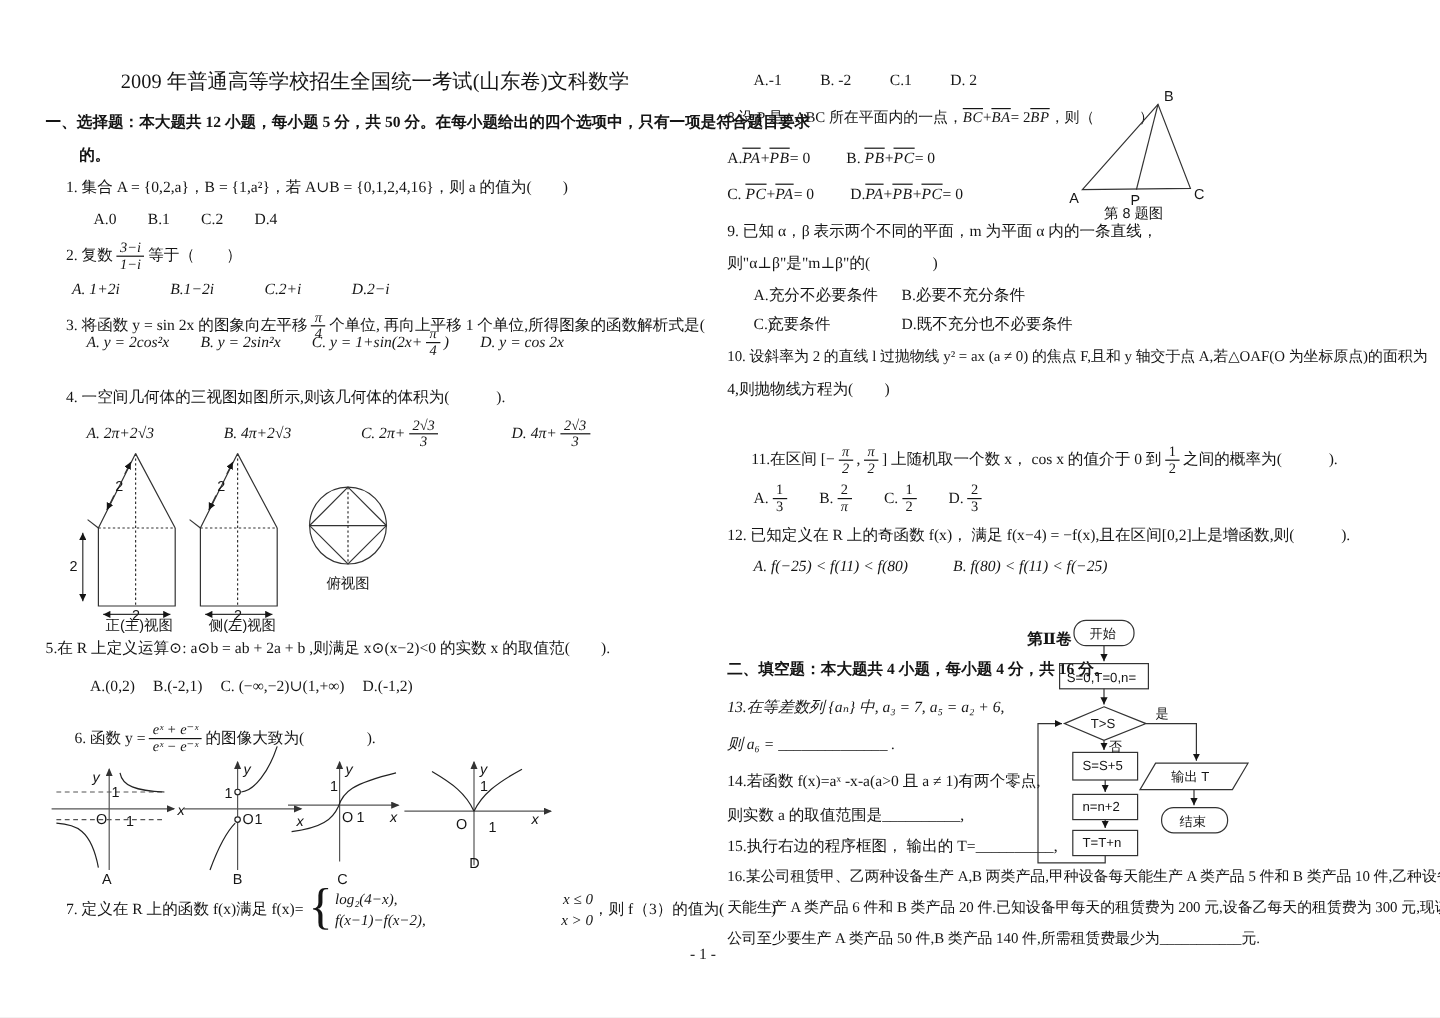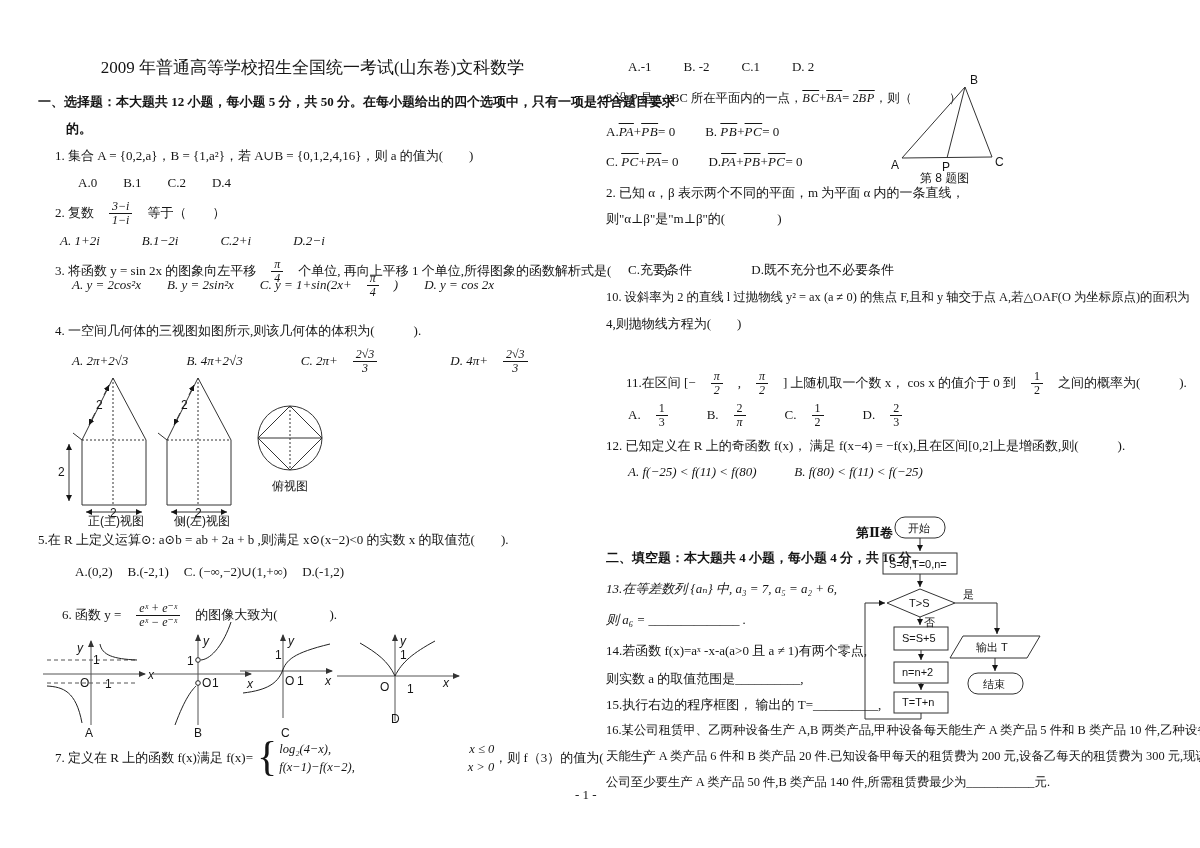--- a/index.html
+++ b/index.html
@@ -5,21 +5,21 @@
   html,body{margin:0;padding:0;background:#e8e8e8}
   .page{position:relative;width:1200px;height:848px;background:#fff;
         font-family:"Liberation Serif","DejaVu Serif","DejaVu Sans",serif;
         color:#151515;font-size:13px;overflow:hidden}
   .abs{position:absolute;white-space:nowrap}
   .row{display:flex;align-items:center}
   .opts{display:flex;align-items:center}
   .b{font-weight:bold}
   .it{font-style:italic}
   .vec{text-decoration:overline;font-style:italic;letter-spacing:.5px}
-  .fr{display:inline-flex;flex-direction:column;align-items:center;margin:0 15px;
+  .fr{display:inline-flex;flex-direction:column;align-items:center;margin:0 3px;
       line-height:1.05;font-size:12px}
   .fr .nu{padding:0 3px;border-bottom:1px solid #151515}
   .fr .de{padding:0 3px}
   .title{font-size:17px;font-weight:normal}
   .sm{font-size:12.4px}
   .brace{font-size:42px;font-weight:300;line-height:40px;margin:0 2px 4px 4px}
   .cases{display:flex;flex-direction:column;font-size:12.5px;line-height:18px}
   .case-line{display:flex;width:215px;justify-content:space-between}
   .col1{display:inline-block}
   svg text{font-family:"Liberation Sans","DejaVu Sans",sans-serif;font-size:12px;fill:#151515}
@@ -310,22 +310,26 @@
       <path d="M24,92 L87,21 L114,91 Z"></path>
       <path d="M87,21 L69,92"></path>
     </g>
     <text x="92" y="18">B</text>
     <text x="13" y="103">A</text>
     <text x="117" y="100">C</text>
     <text x="64" y="105">P</text>
     <text x="42" y="116">第 8 题图</text>
   </svg>
 
-  <div class="abs" style="left:606px;top:184px">2.  已知 α，β 表示两个不同的平面，m 为平面 α 内的一条直线，</div>
+  <div class="abs" style="left:606px;top:184px">9.  已知 α，β 表示两个不同的平面，m 为平面 α 内的一条直线，</div>
   <div class="abs" style="left:606px;top:210px">则"α⊥β"是"m⊥β"的(　　　　)</div>
+  <div class="abs" style="left:628px;top:237px">
+    <span class="col1" style="width:120px">A.充分不必要条件</span>
+    <span>B.必要不充分条件</span>
+  </div>
   <div class="abs" style="left:628px;top:261px">
     <span class="col1" style="width:120px">C.充要条件</span>
     <span>D.既不充分也不必要条件</span>
   </div>
 
   <div class="abs sm" style="left:606px;top:289px">10.  设斜率为 2 的直线 l 过抛物线 y² = ax  (a ≠ 0) 的焦点 F,且和 y 轴交于点 A,若△OAF(O 为坐标原点)的面积为</div>
   <div class="abs" style="left:606px;top:315px">4,则抛物线方程为(　　)</div>
 
   <div class="abs row" style="left:626px;top:366px;height:34px">
     <span>11.在区间 [−</span>

